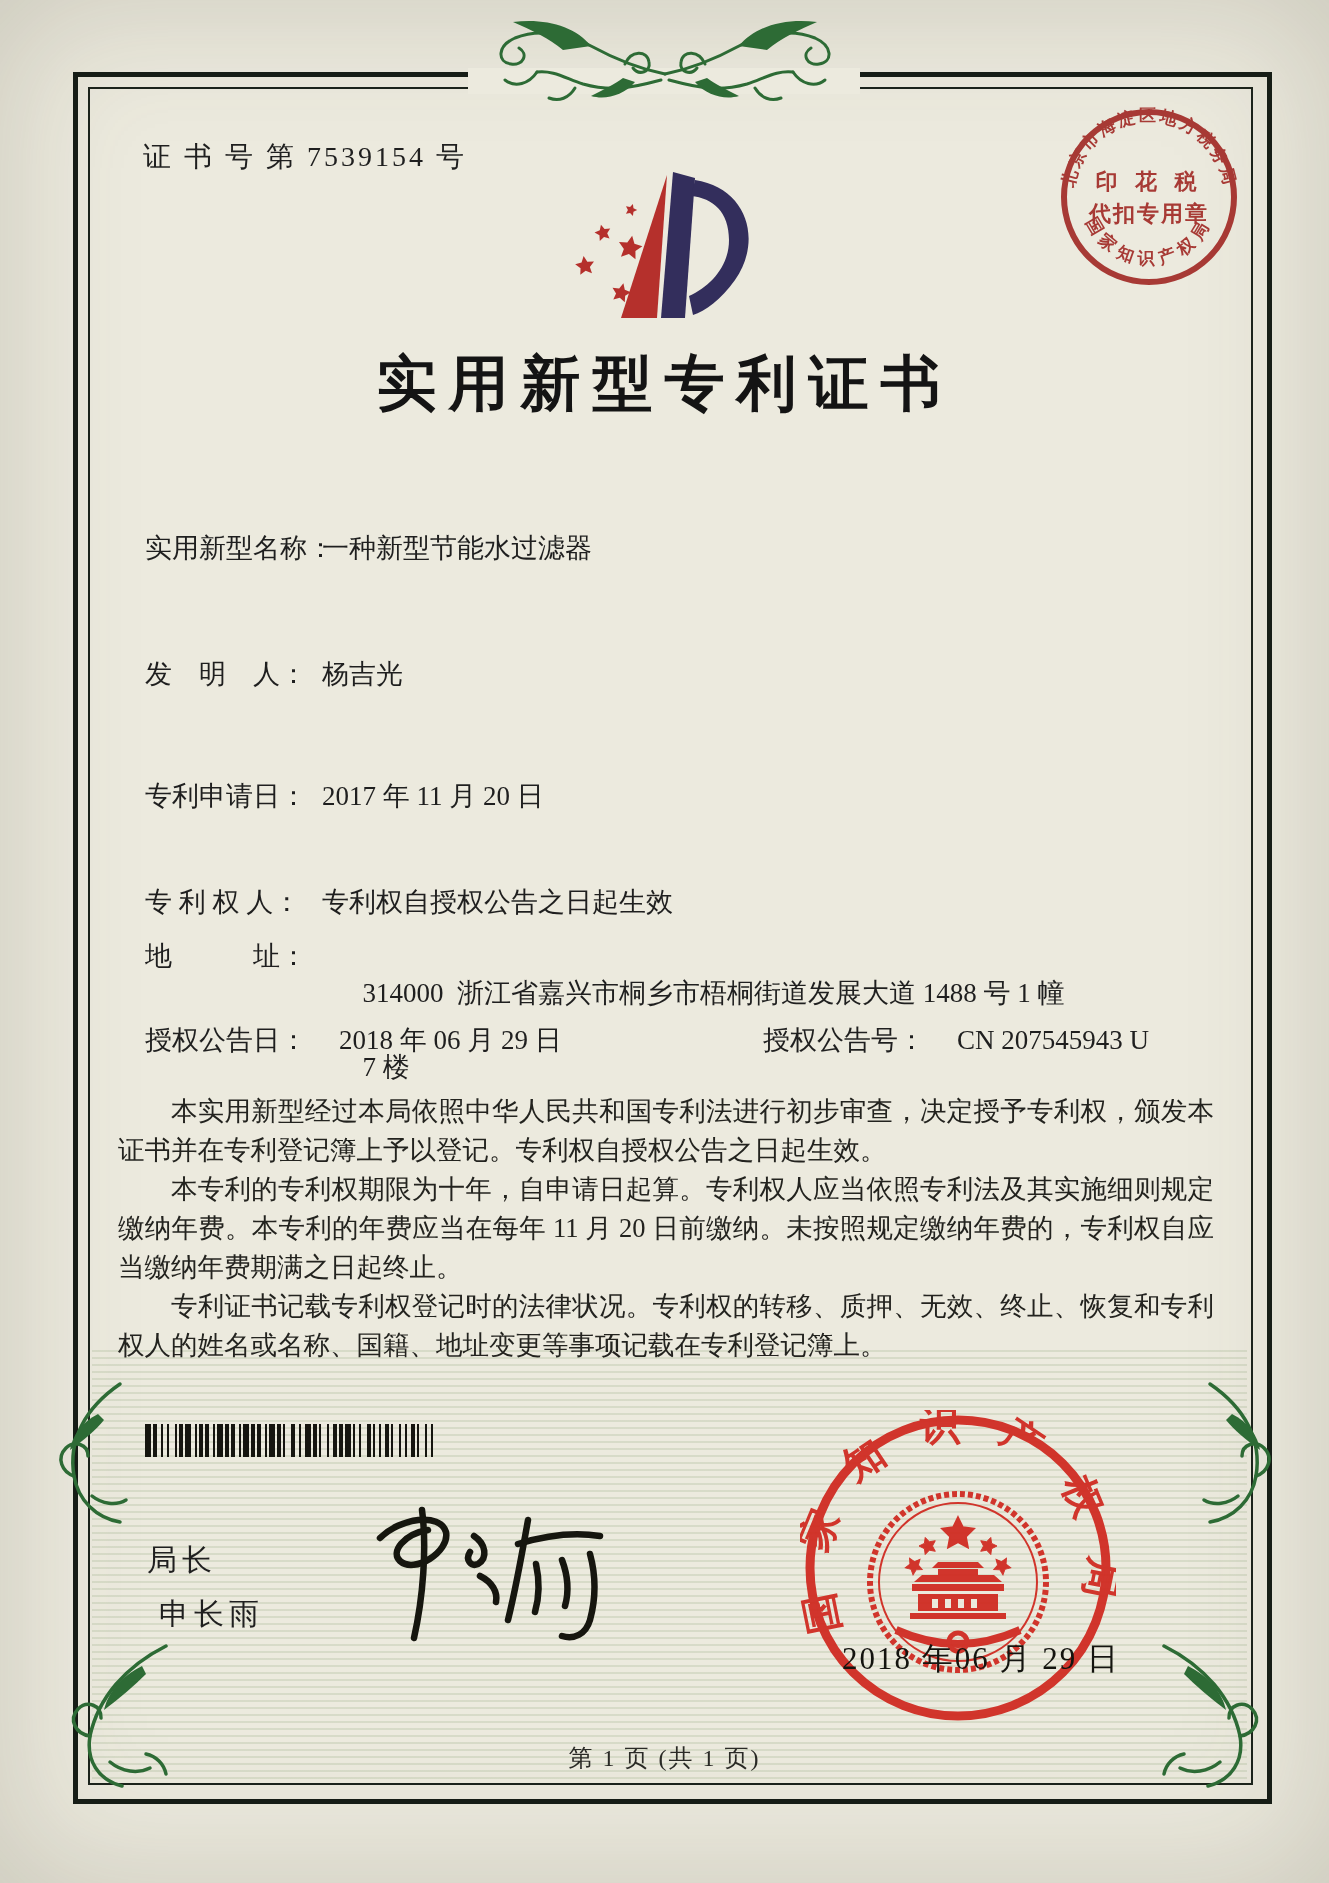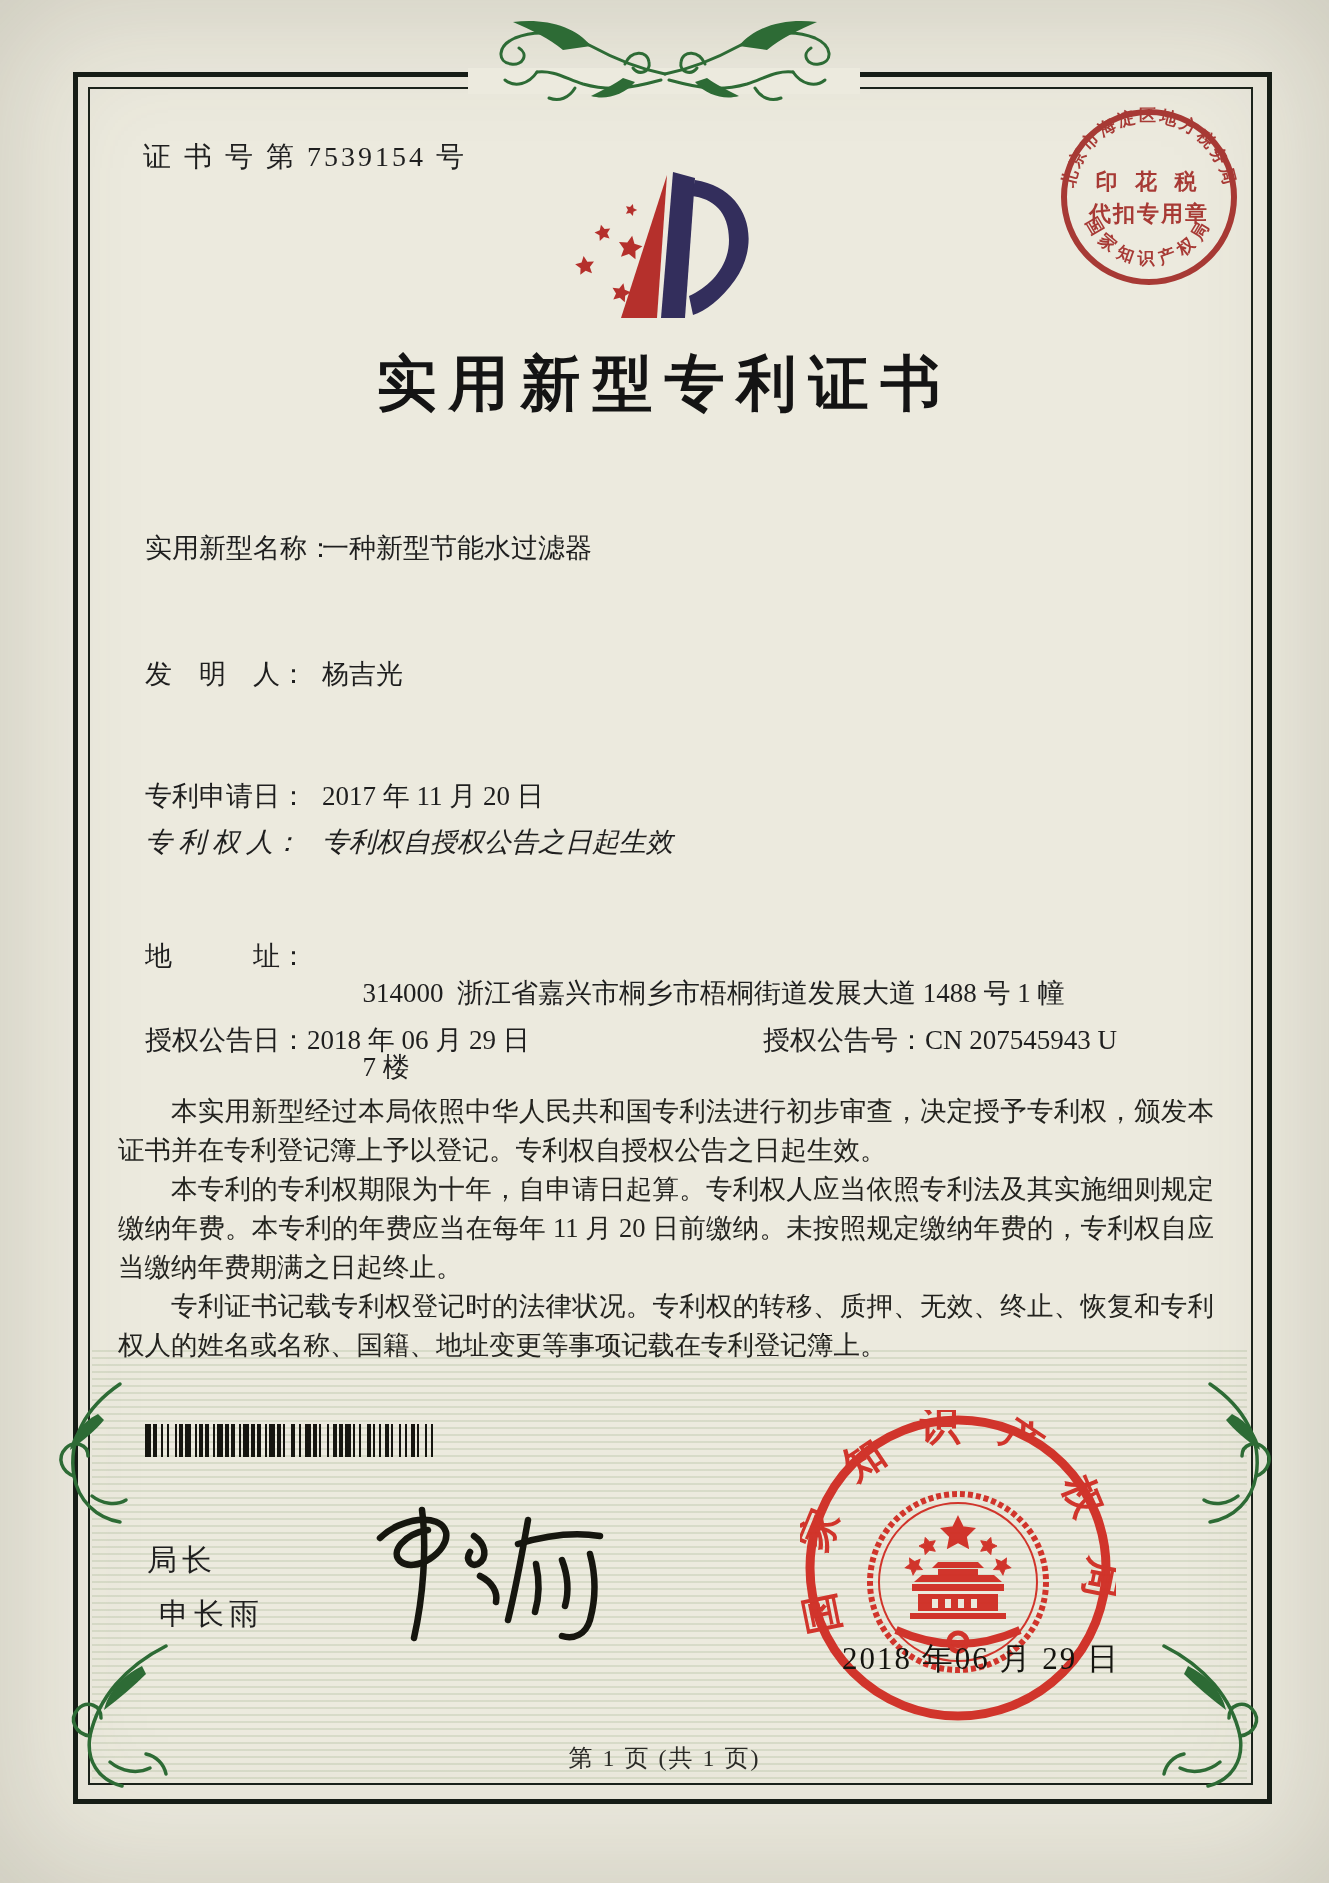--- a/index.html
+++ b/index.html
@@ -20,21 +20,21 @@
   .guilloche{position:absolute;left:92px;top:1350px;width:1155px;height:1428px;height:430px;
     background:
       repeating-linear-gradient(180deg, rgba(132,158,112,.20) 0 1.6px, rgba(0,0,0,0) 1.6px 7px);
     pointer-events:none;}
   .cert-number{position:absolute;left:143px;top:138px;font-size:28px;letter-spacing:3px;white-space:pre;}
   .title{position:absolute;left:0;top:344px;width:1329px;text-align:center;
     font-size:60px;font-weight:bold;letter-spacing:12px;color:#141414;}
   .field{position:absolute;left:145px;display:flex;font-size:27px;line-height:37px;}
   .field .label{white-space:pre;width:177px;flex:none;}
   .field .value{white-space:pre-wrap;}
-  .field2{position:absolute;display:flex;font-size:27px;line-height:37px;}
+  .field2{position:absolute;display:flex;font-size:27px;line-height:37px;gap:32px;}
   .field2 .label{white-space:pre;}
   .paragraphs{position:absolute;left:118px;top:1092px;width:1096px;
     font-size:26.5px;line-height:39px;text-align:justify;color:#23231f;}
   .paragraphs p{margin:0;text-indent:2em;}
   .officer-title{position:absolute;left:147px;top:1540px;font-size:30px;letter-spacing:5px;}
   .officer-name{position:absolute;left:147px;top:1594px;font-size:30px;letter-spacing:5px;margin-left:12px;}
   .footer{position:absolute;left:0;top:1742px;width:1329px;text-align:center;
     font-size:24px;letter-spacing:2px;color:#2a2a26;}
   .barcode{position:absolute;left:145px;top:1424px;width:312px;height:33px;
     display:flex;align-items:stretch;overflow:hidden;}
@@ -157,21 +157,21 @@
     <span class="value">一种新型节能水过滤器</span>
   </div>
   <div class="field" style="top:611px;margin-top:45px;">
     <span class="label">发　明　人：</span>
     <span class="value">杨吉光</span>
   </div>
   <div class="field" style="top:778px;">
     <span class="label">专利申请日：</span>
     <span class="value">2017 年 11 月 20 日</span>
   </div>
-  <div class="field" style="top:824px;font-style:italic;">
+  <div class="field" style="top:884px;">
     <span class="label">专 利 权 人：</span>
     <span class="value">专利权自授权公告之日起生效</span>
   </div>
   <div class="field" style="top:938px;width:1080px;">
     <span class="label">地　　　址：</span>
     <span class="value">
       <span>314000  浙江省嘉兴市桐乡市梧桐街道发展大道 1488 号 1 幢</span><br>
       <span>7 楼</span>
     </span>
   </div>

